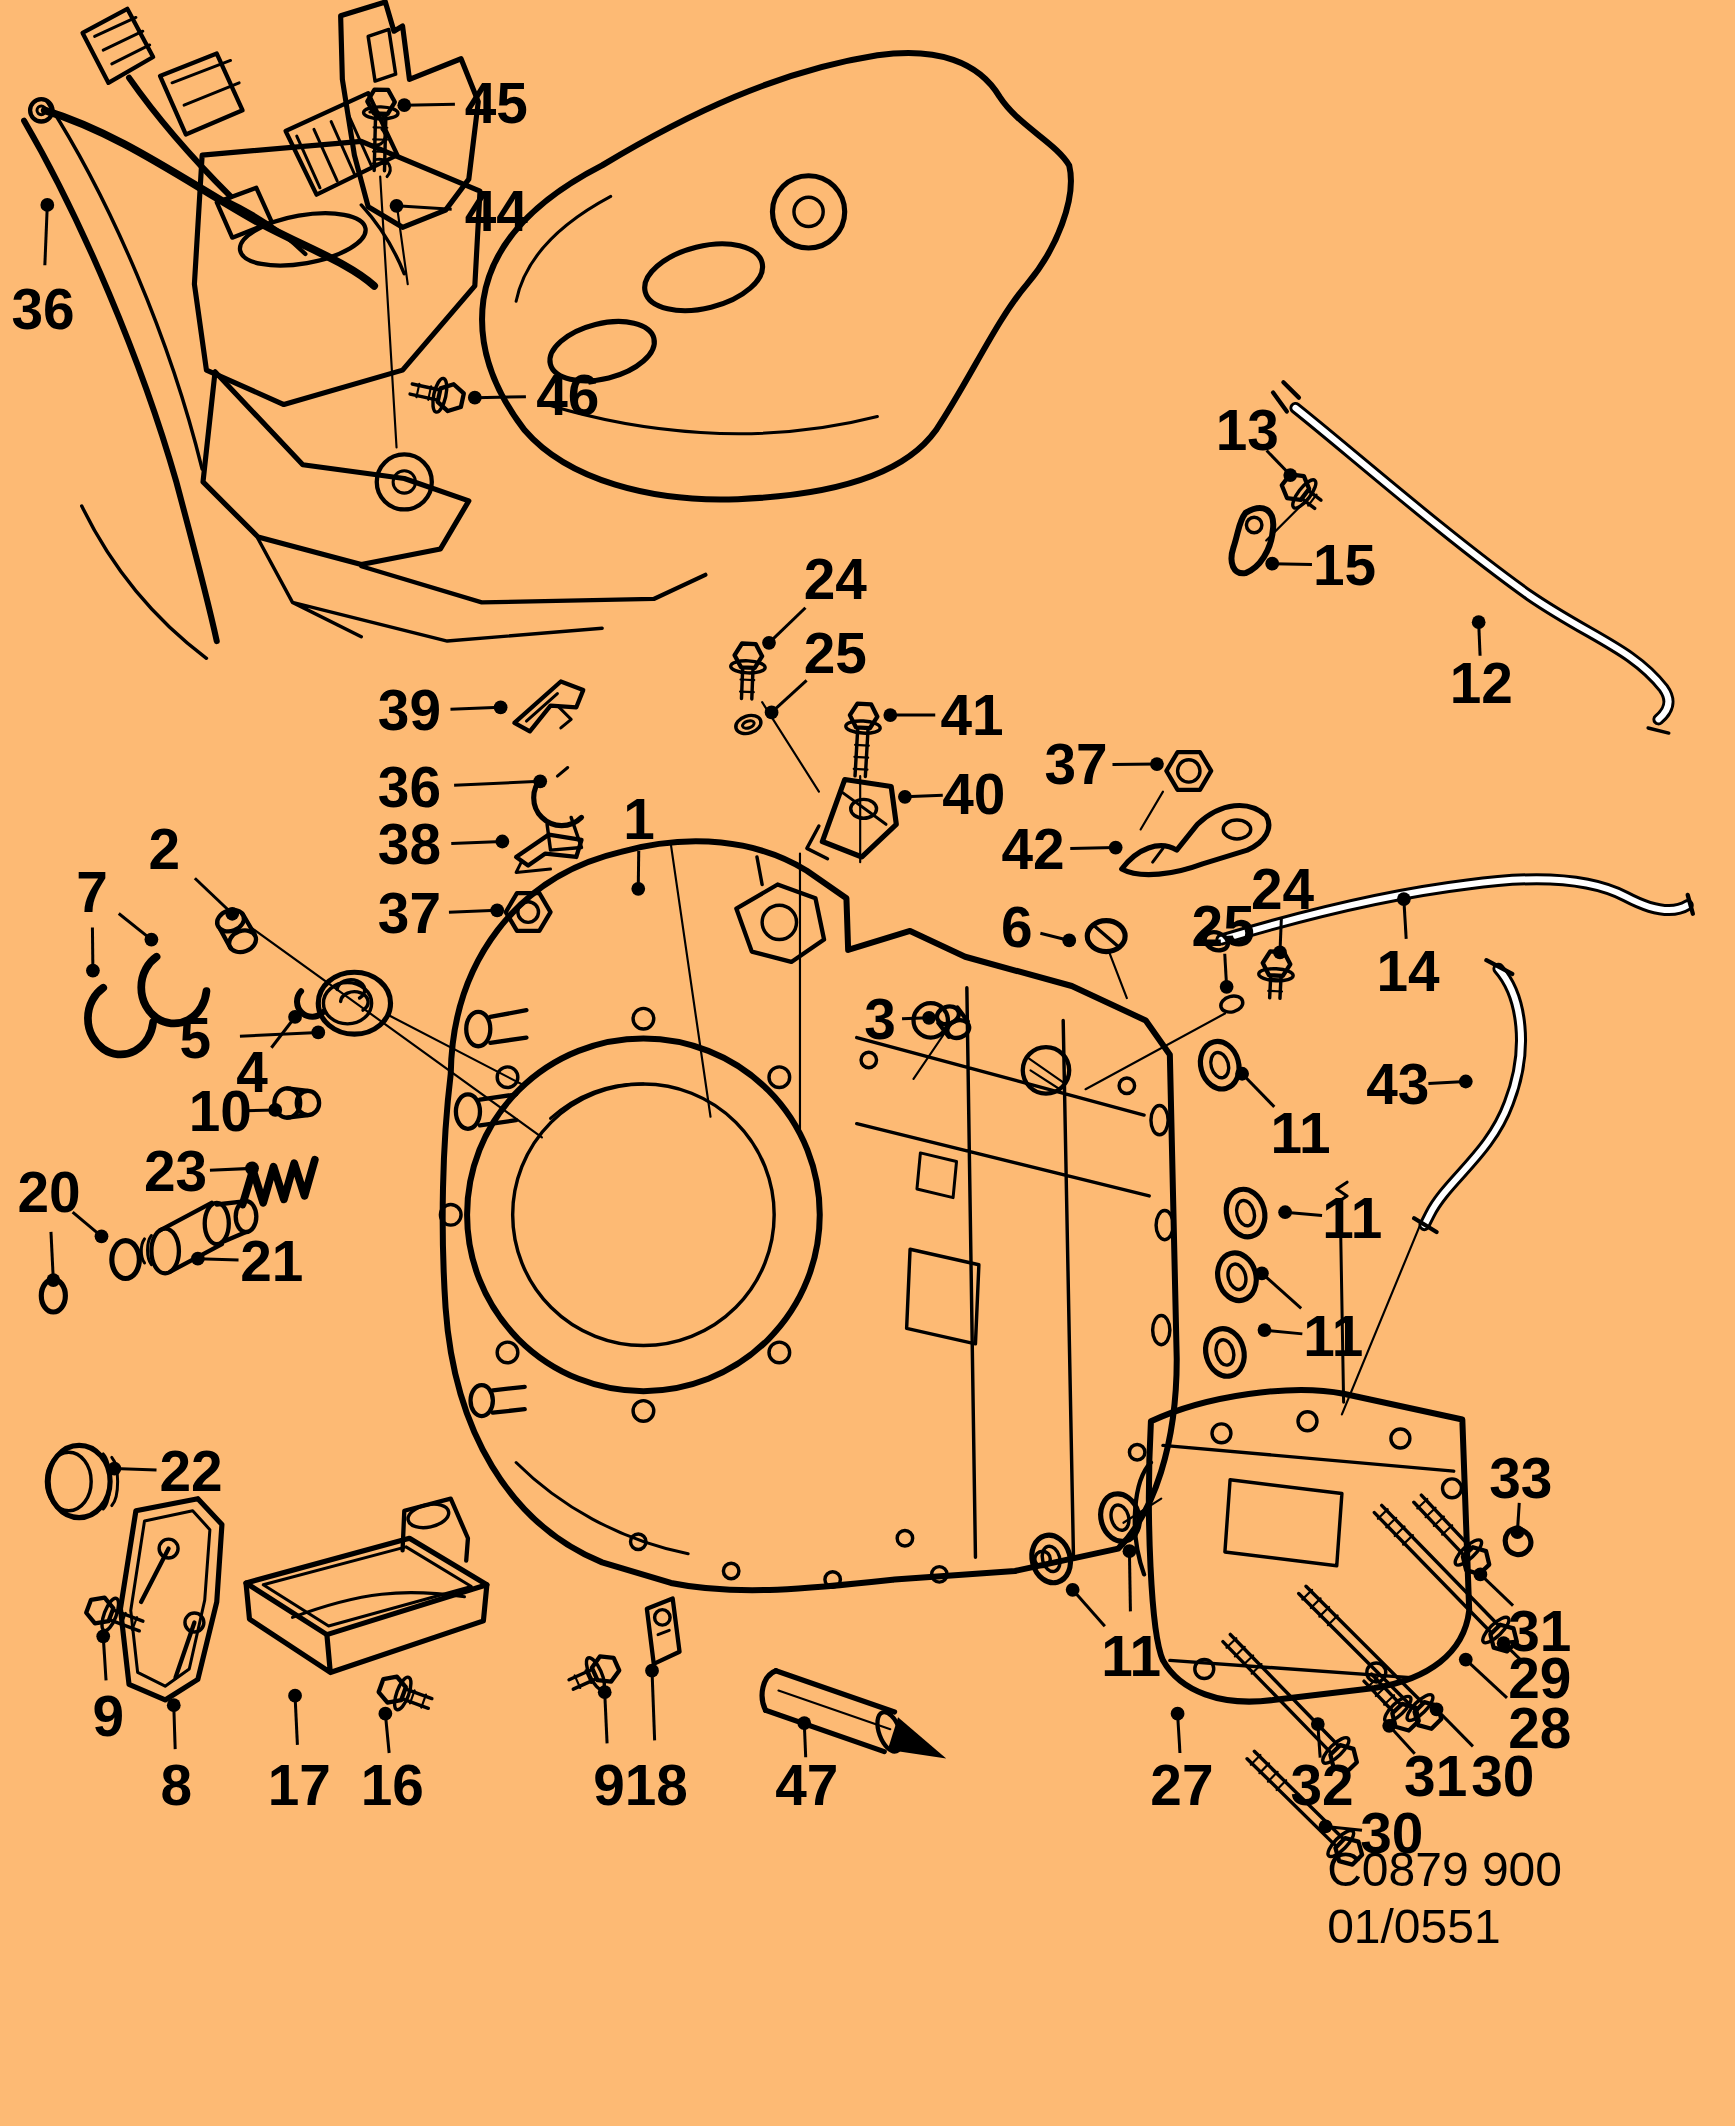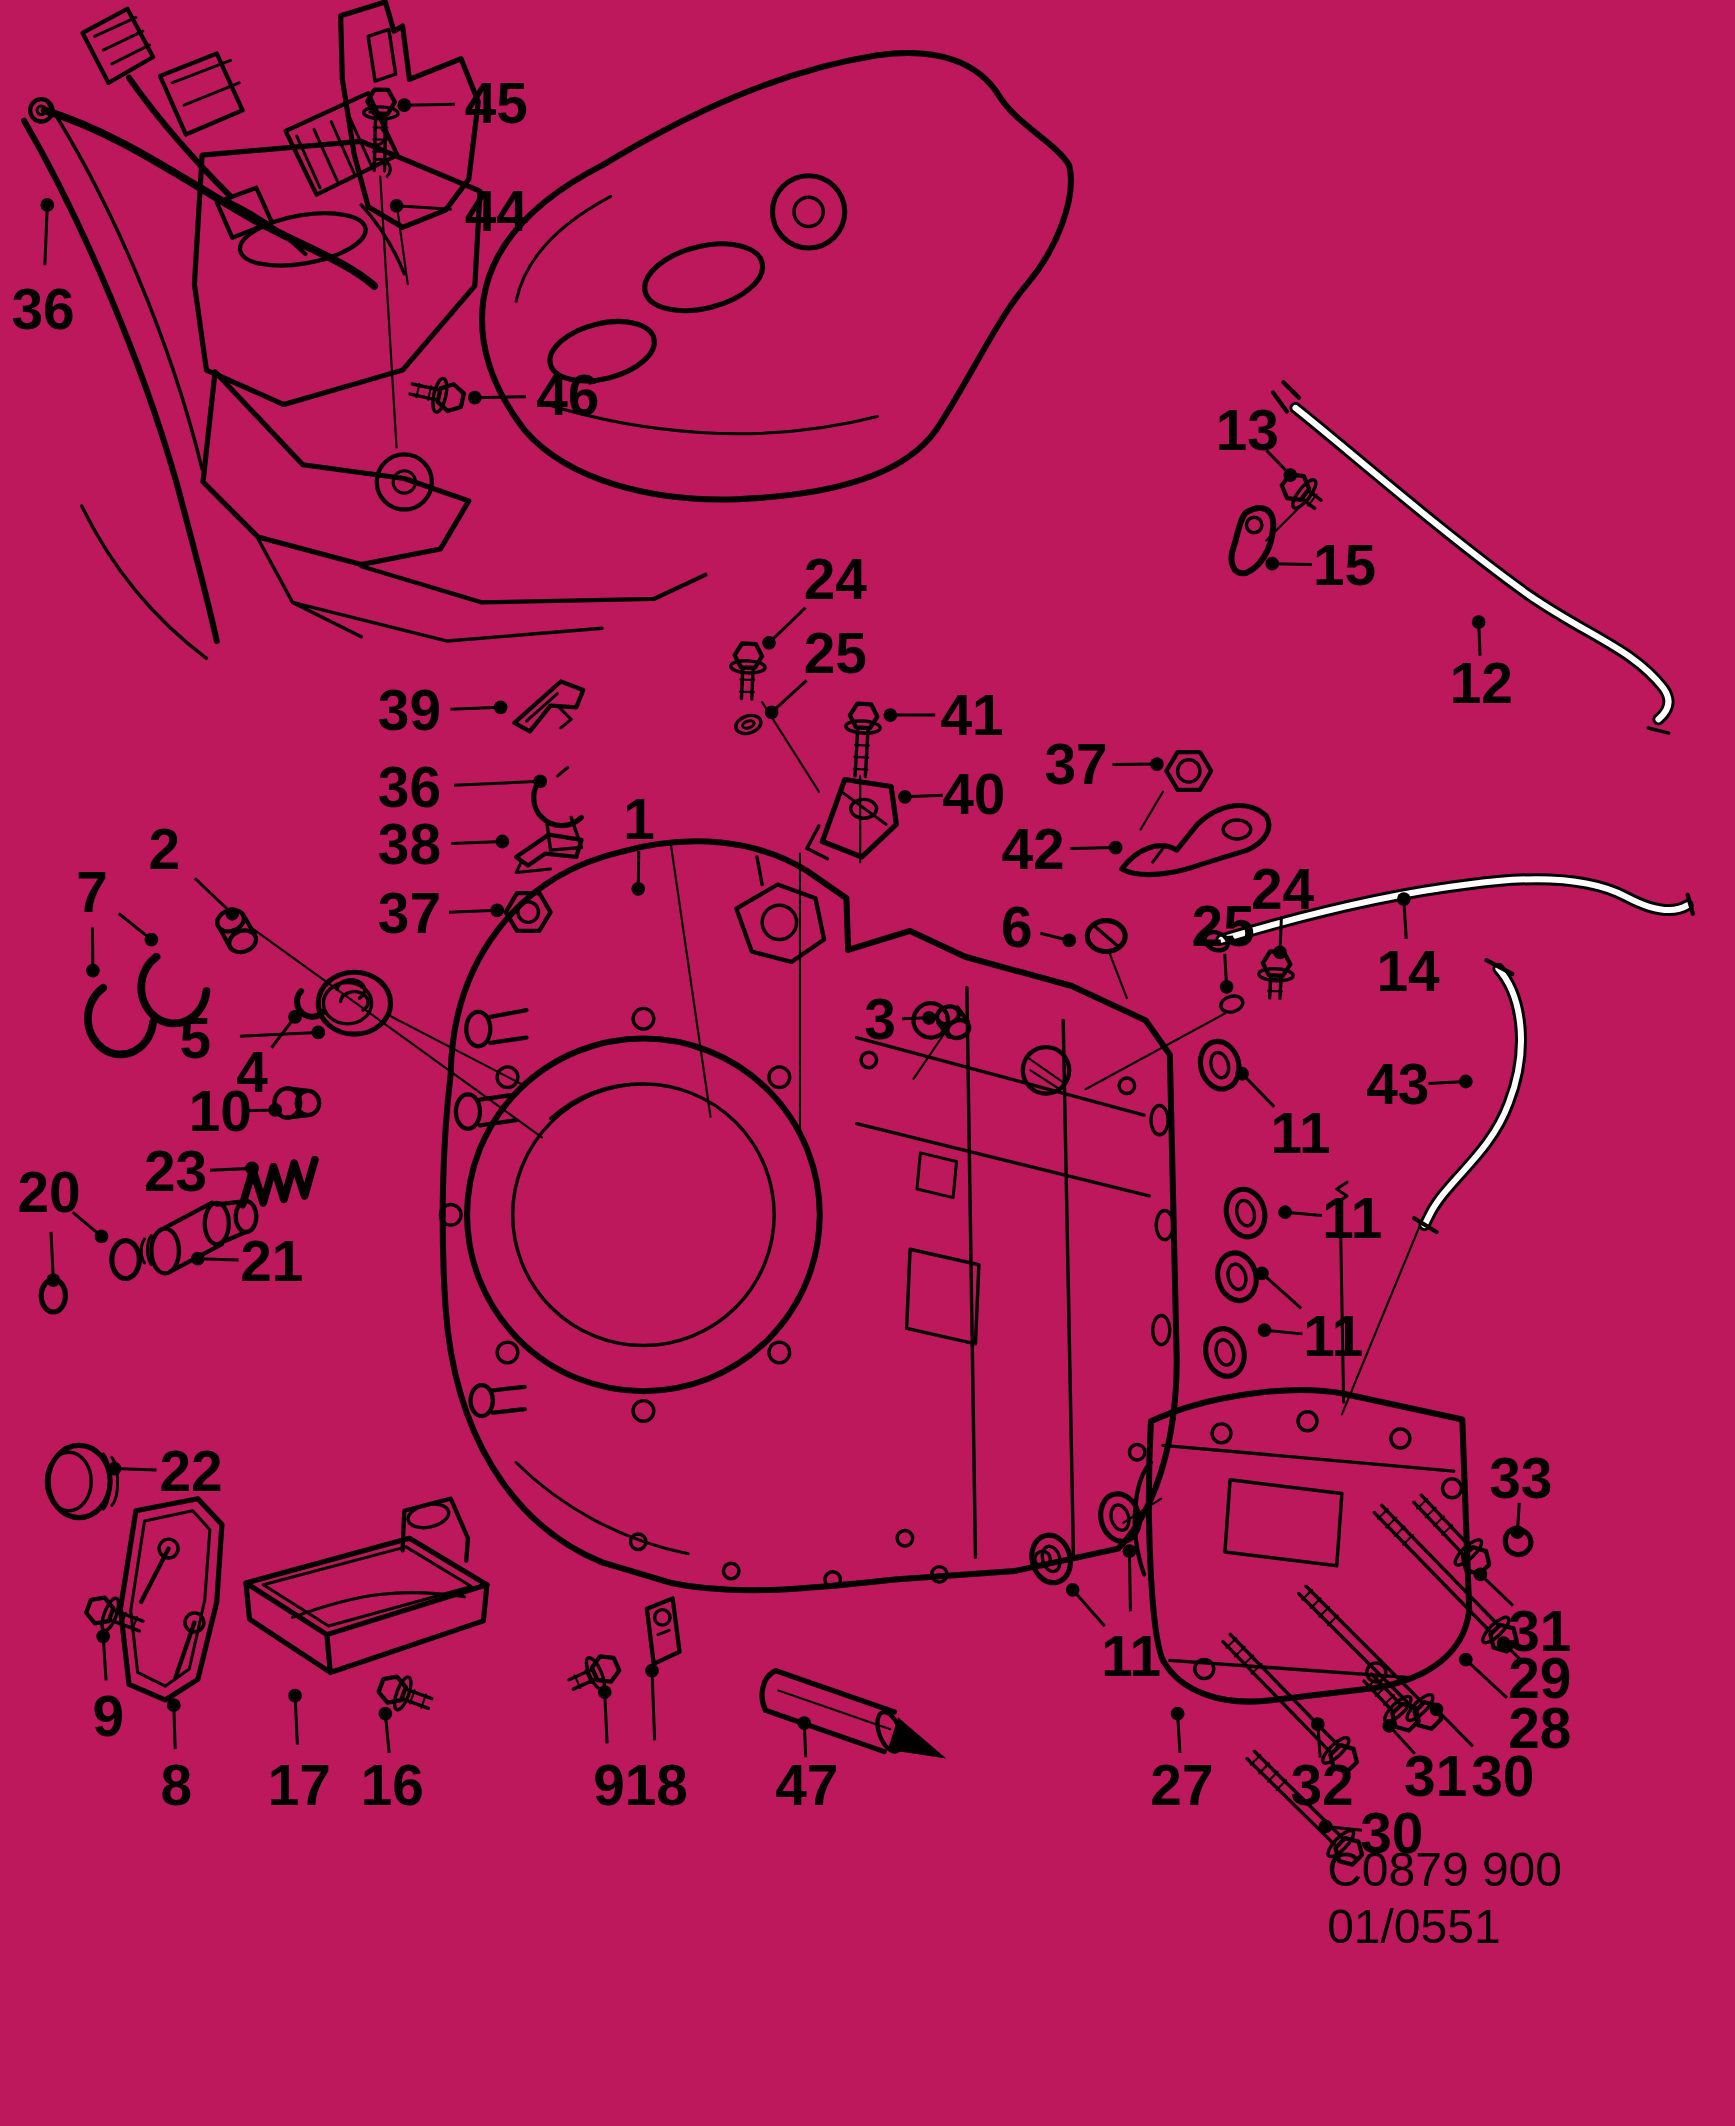--- a/index.html
+++ b/index.html
@@ -1,16 +1,16 @@
 <!DOCTYPE html>
 <html style="font-size:13.8px"><head>
 <meta charset="utf-8">
 <style>
   html,body{margin:0;padding:0;background:#fff;}
-  .stage{position:relative;width:1735px;height:2126px;background:#be185d;
+  .stage{position:relative;width:1735px;height:2126px;background:#fdba74;
          font-family:"Liberation Sans",sans-serif;overflow:hidden;}
   svg{position:absolute;left:0;top:0;}
   
   .s2{stroke:#000;stroke-width:2.5;fill:none;stroke-linecap:round;stroke-linejoin:round}
   .s3{stroke:#000;stroke-width:3.5;fill:none;stroke-linecap:round;stroke-linejoin:round}
   .s4{stroke:#000;stroke-width:4;fill:none;stroke-linecap:round;stroke-linejoin:round}
   .s5{stroke:#000;stroke-width:5;fill:none;stroke-linecap:round;stroke-linejoin:round}
   .s6{stroke:#000;stroke-width:6;fill:none;stroke-linecap:round;stroke-linejoin:round}
   .s7{stroke:#000;stroke-width:7;fill:none;stroke-linecap:round;stroke-linejoin:round}
   .s9{stroke:#000;stroke-width:9;fill:none;stroke-linecap:round;stroke-linejoin:round}

